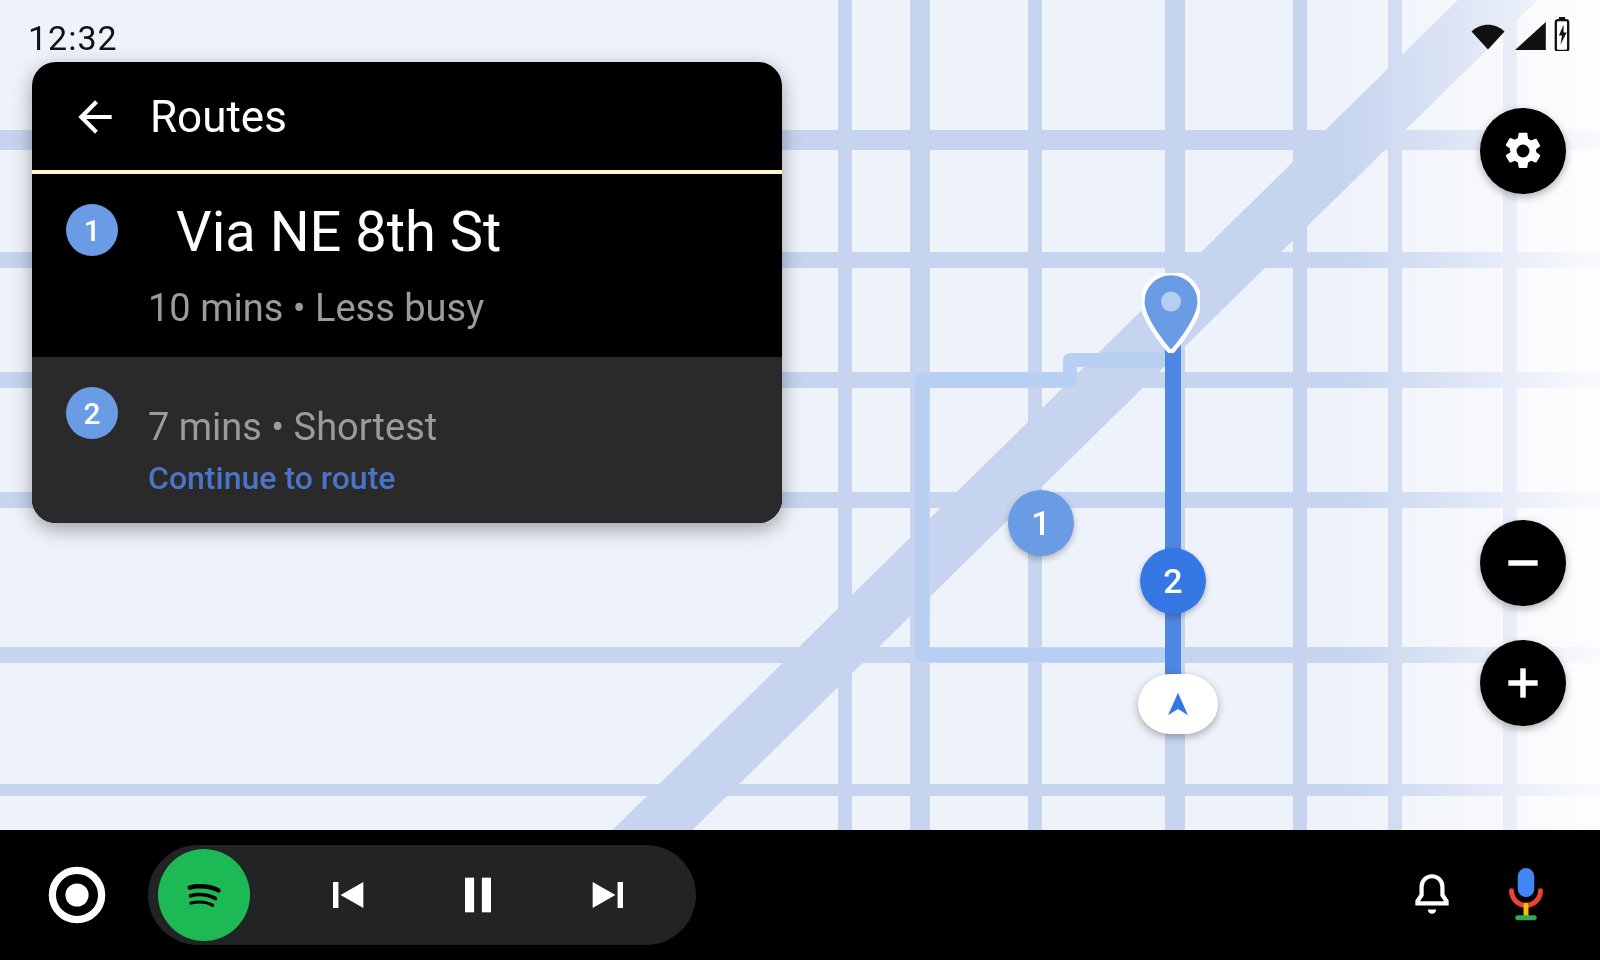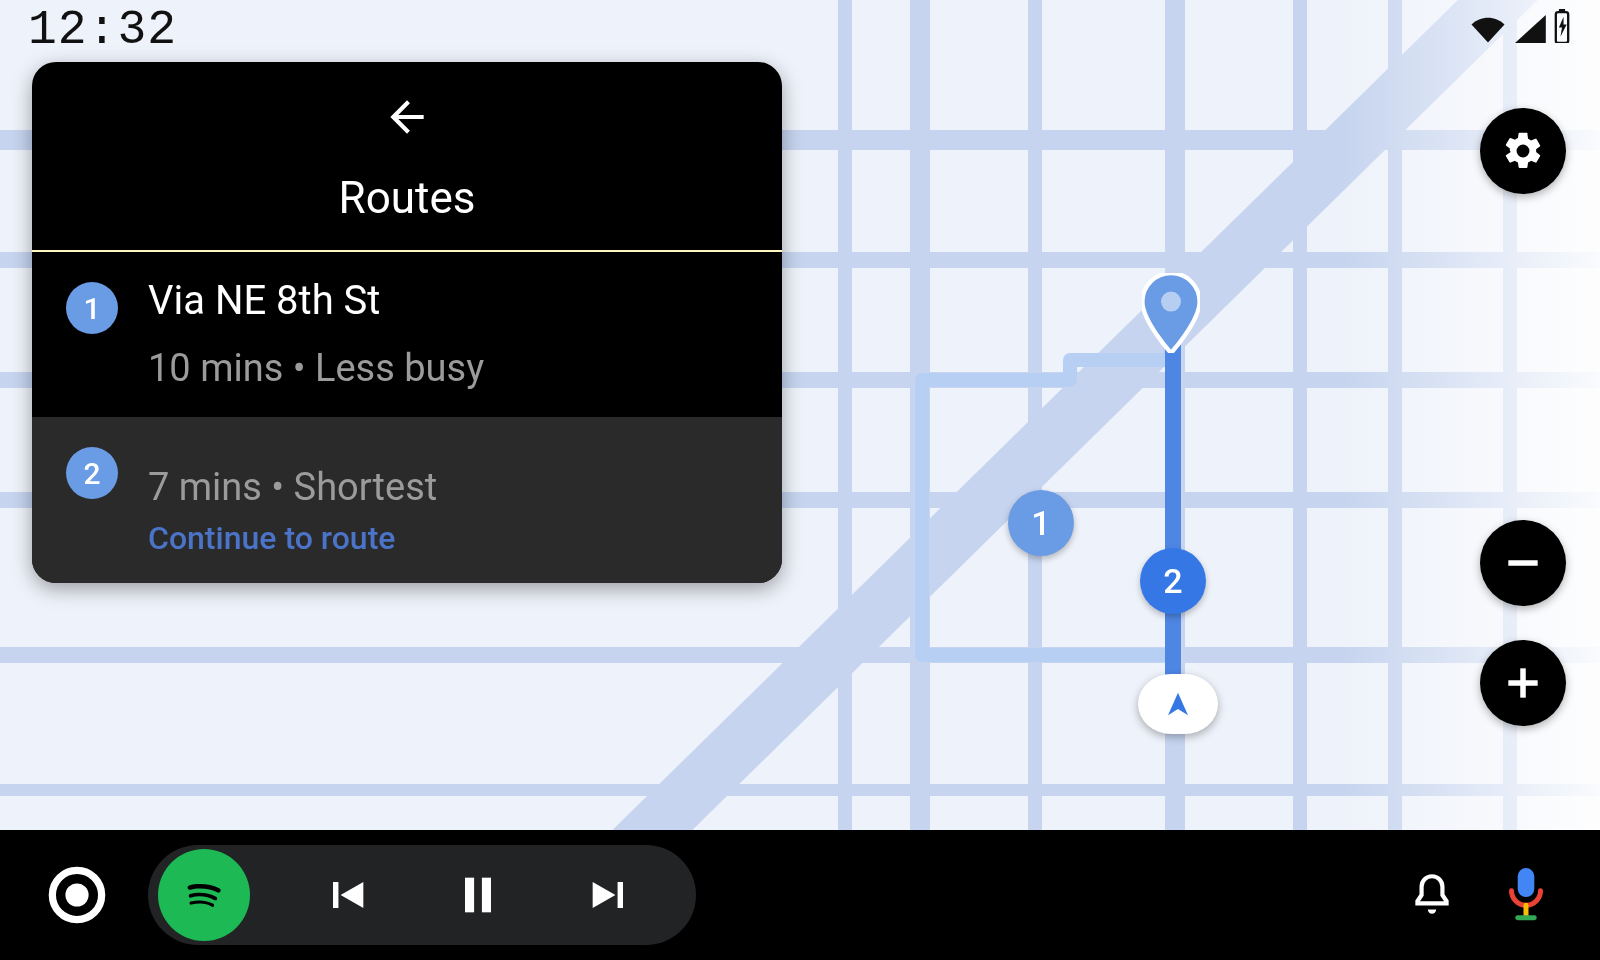--- a/index.html
+++ b/index.html
@@ -14,25 +14,24 @@
   }
 
   
   .status-bar {
     position: absolute;
     top: 0; left: 0; right: 0;
     height: 60px;
     display: flex;
     align-items: center;
     justify-content: space-between;
-    padding: 0 28px;
-    font-size: 48px;
+    padding: 8px 28px;
+    font-size: 34px;
     color: #111;
     z-index: 50;
-    font-family: Liberation Mono, monospace;
   }
   .status-left { font-weight: 400; letter-spacing: 1px; }
   .status-right { display: flex; align-items: center; gap: 6px; }
 
   
   .map {
     position: absolute;
     inset: 0;
     background: #EEF2FA;
     z-index: 0;
@@ -49,22 +48,21 @@
     background: #000;
     overflow: hidden;
     z-index: 40;
     box-shadow: 0 6px 20px rgba(0,0,0,0.35);
   }
   .routes-header {
     display: flex;
     align-items: center;
     gap: 28px;
     padding: 28px 36px 26px 36px;
-    border-bottom: 2px solid #fef9c3;
-    flex-direction: column;
+    border-bottom: 4px solid #fef9c3;
   }
   .routes-title {
     color: #fff;
     font-size: 44px;
     font-weight: 400;
   }
   .back-btn {
     width: 54px; height: 54px;
     display: flex; align-items: center; justify-content: center;
     color: #fff;
@@ -84,22 +82,23 @@
     border-radius: 50%;
     background: #6A9BE5;
     color: #fff;
     display: flex; align-items: center; justify-content: center;
     font-size: 30px;
     font-weight: 500;
     margin-top: 4px;
   }
   .route-text .title {
     color: #fff;
-    font-size: 40px;
+    font-size: 56px;
     line-height: 1.15;
+    margin-left: 28px;
   }
   .route-text .sub {
     color: #9b9b9b;
     font-size: 38px;
     margin-top: 22px;
   }
   .route-text .link {
     color: #4b74c9;
     font-size: 32px;
     font-weight: 500;

